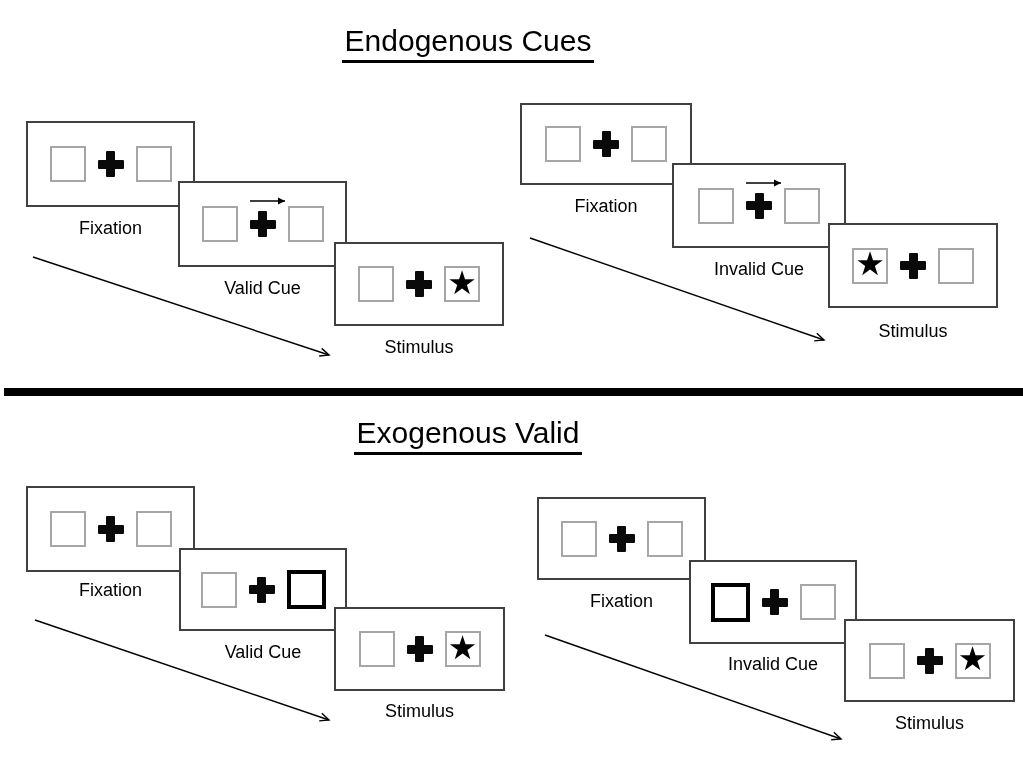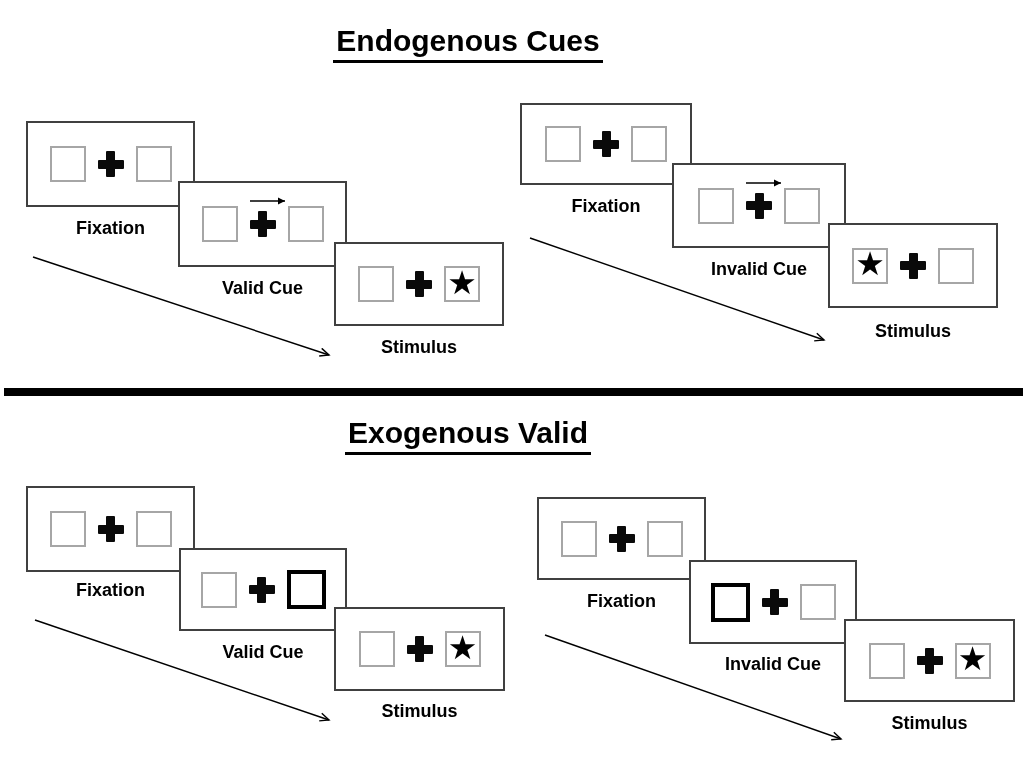--- a/index.html
+++ b/index.html
@@ -2,21 +2,21 @@
 <html><head>
 <meta charset="utf-8">
 <style>
   html,body { margin:0; padding:0; }
   body {
     width:1023px; height:767px; position:relative; overflow:hidden;
     background:#ffffff; font-family:"Liberation Sans", sans-serif; color:#000;
   }
   .title {
     position:absolute; left:0; width:936px; text-align:center;
-    font-weight:bold; font-size:30px; letter-spacing:0px;
+    font-weight:normal; font-size:30px; letter-spacing:0px;
   }
   .title span { display:inline-block; border-bottom:3px solid #000; padding:0 3px 2px 3px; }
   #title-endo { top:24px; }
   #title-exo  { top:416px; }
   .divider { position:absolute; left:4px; top:388px; width:1019px; height:8px; background:#000; }
 
   #arrow-layer { position:absolute; left:0; top:0; width:1023px; height:767px; pointer-events:none; }
 
   .panel {
     position:absolute; background:#ffffff; border:2px solid #404040; box-sizing:border-box;
@@ -29,21 +29,21 @@
   .sq.bold { width:39px; height:39px; border:4px solid #000; }
   .plus { position:relative; width:26px; height:26px; flex:0 0 auto; }
   .plus::before { content:""; position:absolute; left:0; top:8.5px; width:26px; height:9px; background:#0a0a0a; border-radius:1px; }
   .plus::after  { content:""; position:absolute; top:0; left:8.5px; width:9px; height:26px; background:#0a0a0a; border-radius:1px; }
   .cue-arrow { position:absolute; left:-1px; top:-16px; }
   .star {
     font-family:"DejaVu Sans", sans-serif; font-size:33px; line-height:1;
     color:#000; transform:translateY(-2px);
   }
   .plabel {
-    position:absolute; text-align:center; font-weight:bold; font-size:18px; line-height:22px;
+    position:absolute; text-align:center; font-weight:normal; font-size:18px; line-height:22px;
   }
 
   
   #p-ev-fix  { left:26px;  top:121px; width:169px; height:86px; }
   #p-ev-cue  { left:178px; top:181px; width:169px; height:86px; }
   #p-ev-stim { left:334px; top:242px; width:170px; height:84px; }
   #l-ev-fix  { left:26px;  top:217px; width:169px; }
   #l-ev-cue  { left:178px; top:277px; width:169px; }
   #l-ev-stim { left:334px; top:336px; width:170px; }
 

